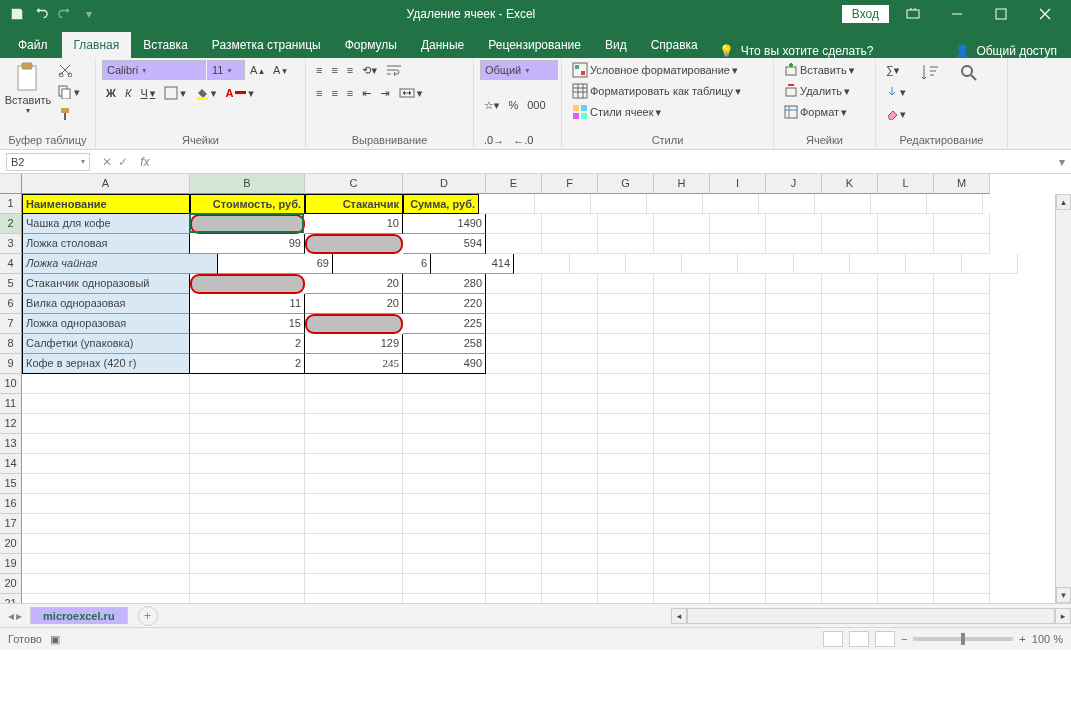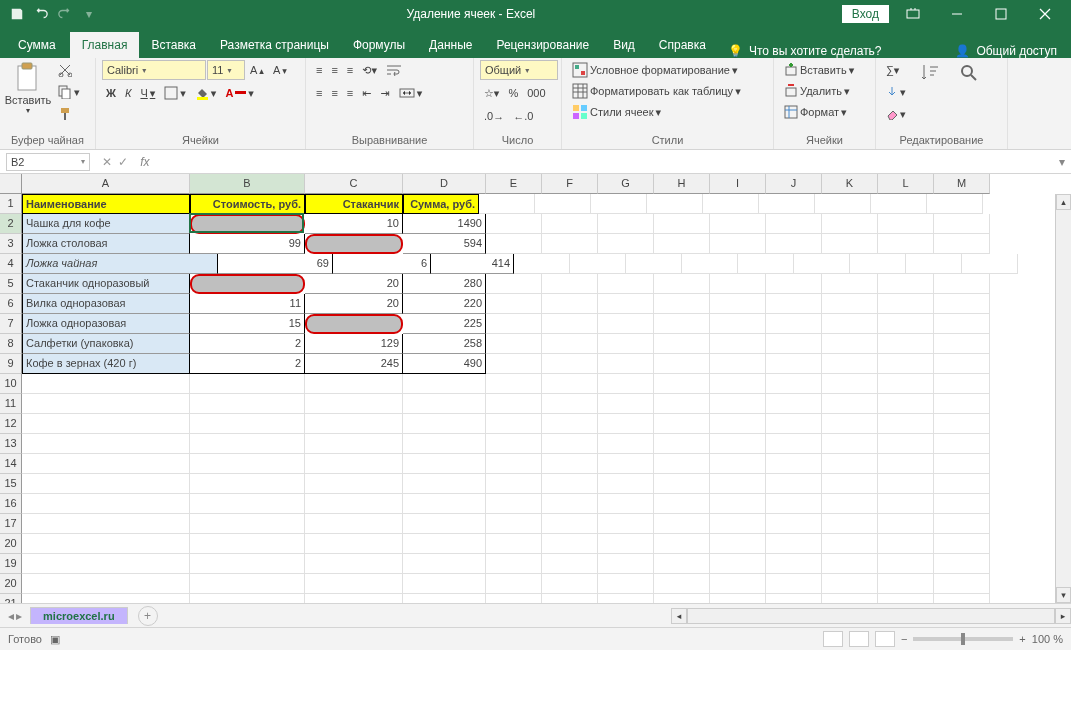--- a/index.html
+++ b/index.html
@@ -18,21 +18,21 @@
 .tab.file { color:#fff; padding:6px 14px; }
 .tell-me { color:#fff; display:flex; align-items:center; gap:6px; padding:0 10px;}
 .share { color:#fff; margin-left:auto; padding-right:14px; display:flex; align-items:center; gap:6px;}
 .ribbon { background:#f3f3f3; height:92px; border-bottom:1px solid #d4d4d4; display:flex; overflow:hidden;}
 .rgroup { border-right:1px solid #e1e1e1; padding:2px 6px 0 6px; position:relative; display:flex; flex-direction:column;}
 .rgroup-body { flex:1; display:flex; gap:4px; align-items:flex-start;}
 .rgroup-label { text-align:center; font-size:11px; color:#666; padding:2px 0 3px 0; position:relative;}
 .rc { display:flex; flex-direction:column; gap:2px;}
 .rb { height:20px; padding:0 4px; display:flex; align-items:center; gap:2px; font-size:11px; color:#444;}
 .rb svg { flex-shrink:0;}
-.combo { border:1px solid #c0c0c0; background:#fef9c3; height:20px; display:flex; align-items:center; padding:0 2px 0 4px; font-size:11px;}
+.combo { border:1px solid #c0c0c0; background:#c4b5fd; height:20px; display:flex; align-items:center; padding:0 2px 0 4px; font-size:11px;}
 .combo .dd { margin-left:4px; font-size:8px; color:#666;}
 .big-btn { display:flex; flex-direction:column; align-items:center; justify-content:center; width:44px; padding-top:2px;}
 .big-btn .lbl { font-size:11px; color:#444;}
 .icon-row { display:flex; gap:1px;}
 .formula-bar { height:24px; border-bottom:1px solid #d4d4d4; display:flex; align-items:center; background:#fff;}
 .name-box { width:84px; border:1px solid #ccc; margin:2px 6px; height:18px; display:flex; align-items:center; padding:0 4px; font-size:11px;}
 .name-box .dd{margin-left:auto;font-size:8px;color:#888;}
 .fx-btns { display:flex; gap:6px; padding:0 6px; color:#999;}
 .fx-label { font-style:italic; padding:0 6px; color:#888;}
 .fx-input { flex:1; padding:0 4px;}
@@ -111,21 +111,21 @@
       </div>
     <div class="win-btn">
         <svg width="12" height="12">
           <path stroke="#fff" stroke-width="1.3" d="M1 1l10 10M11 1L1 11"></path>
         </svg>
       </div>
   </div>
 </div>
 
 <div class="tabs">
-  <div class="tab file">Сумма</div>
+  <div class="tab file">Файл</div>
   <div class="tab active">Главная</div>
   <div class="tab">Вставка</div>
   <div class="tab">Разметка страницы</div>
   <div class="tab">Формулы</div>
   <div class="tab">Данные</div>
   <div class="tab">Рецензирование</div>
   <div class="tab">Вид</div>
   <div class="tab">Справка</div>
   <div class="tell-me">
     <span>💡</span>
@@ -161,21 +161,21 @@
               <rect x="4" y="4" width="8" height="10" fill="#fff" stroke="#666"></rect>
             </svg>▾</div>
         <div class="rb">
             <svg width="14" height="14">
               <path fill="#d0a050" d="M3 1h8v5H3z"></path>
               <path fill="#666" d="M6 6h2v7H6z"></path>
             </svg>
           </div>
       </div>
     </div>
-    <div class="rgroup-label">Буфер чайная</div>
+    <div class="rgroup-label">Буфер таблицу</div>
   </div>
 
   <div class="rgroup" style="width:210px">
     <div class="rgroup-body" style="flex-direction:column;gap:3px">
       <div class="icon-row">
         <div class="combo" style="width:104px">
             <span>Calibri</span>
             <span class="dd">▾</span>
           </div>
         <div class="combo" style="width:38px">
@@ -226,21 +226,21 @@
         <div class="rb"><svg width="16" height="14">
               <rect x="1" y="3" width="14" height="8" fill="none" stroke="#666"></rect>
               <path stroke="#666" d="M4 7h8M6 5l-2 2 2 2M10 5l2 2-2 2"></path>
             </svg>▾</div>
       </div>
     </div>
     <div class="rgroup-label">Выравнивание</div>
   </div>
 
   <div class="rgroup" style="width:88px">
-    <div class="rgroup-body" style="flex-direction:column;gap:3px">
+    <div class="rgroup-body" style="flex-direction:column;gap:15px">
       <div class="combo" style="width:78px">
           <span>Общий</span>
           <span class="dd">▾</span>
         </div>
       <div class="icon-row">
         <div class="rb">☆▾</div>
         <div class="rb">%</div>
         <div class="rb">000</div>
       </div>
       <div class="icon-row">
@@ -476,21 +476,21 @@
         <div class="cell" style="width: 56px;"></div>
         <div class="cell" style="width: 56px;"></div>
         <div class="cell" style="width: 56px;"></div>
         <div class="cell" style="width: 56px;"></div>
         <div class="cell" style="width: 56px;"></div>
       </div>
       <div class="row">
         <div class="row-h">9</div>
         <div class="cell data-cell nameC last-row" style="width: 168px; border-left: 1px solid rgb(0, 0, 0);">Кофе в зернах (420 г)</div>
         <div class="cell data-cell numC last-row" style="width: 115px;">2</div>
-        <div class="cell data-cell numC last-row" style="width: 98px;">245</div>
+        <div class="cell data-cell numC last-row" style="width: 98px; font-family: Liberation Serif, serif;">245</div>
         <div class="cell data-cell numC last-row" style="width: 83px;">490</div>
         <div class="cell" style="width: 56px;"></div>
         <div class="cell" style="width: 56px;"></div>
         <div class="cell" style="width: 56px;"></div>
         <div class="cell" style="width: 56px;"></div>
         <div class="cell" style="width: 56px;"></div>
         <div class="cell" style="width: 56px;"></div>
         <div class="cell" style="width: 56px;"></div>
         <div class="cell" style="width: 56px;"></div>
         <div class="cell" style="width: 56px;"></div>

